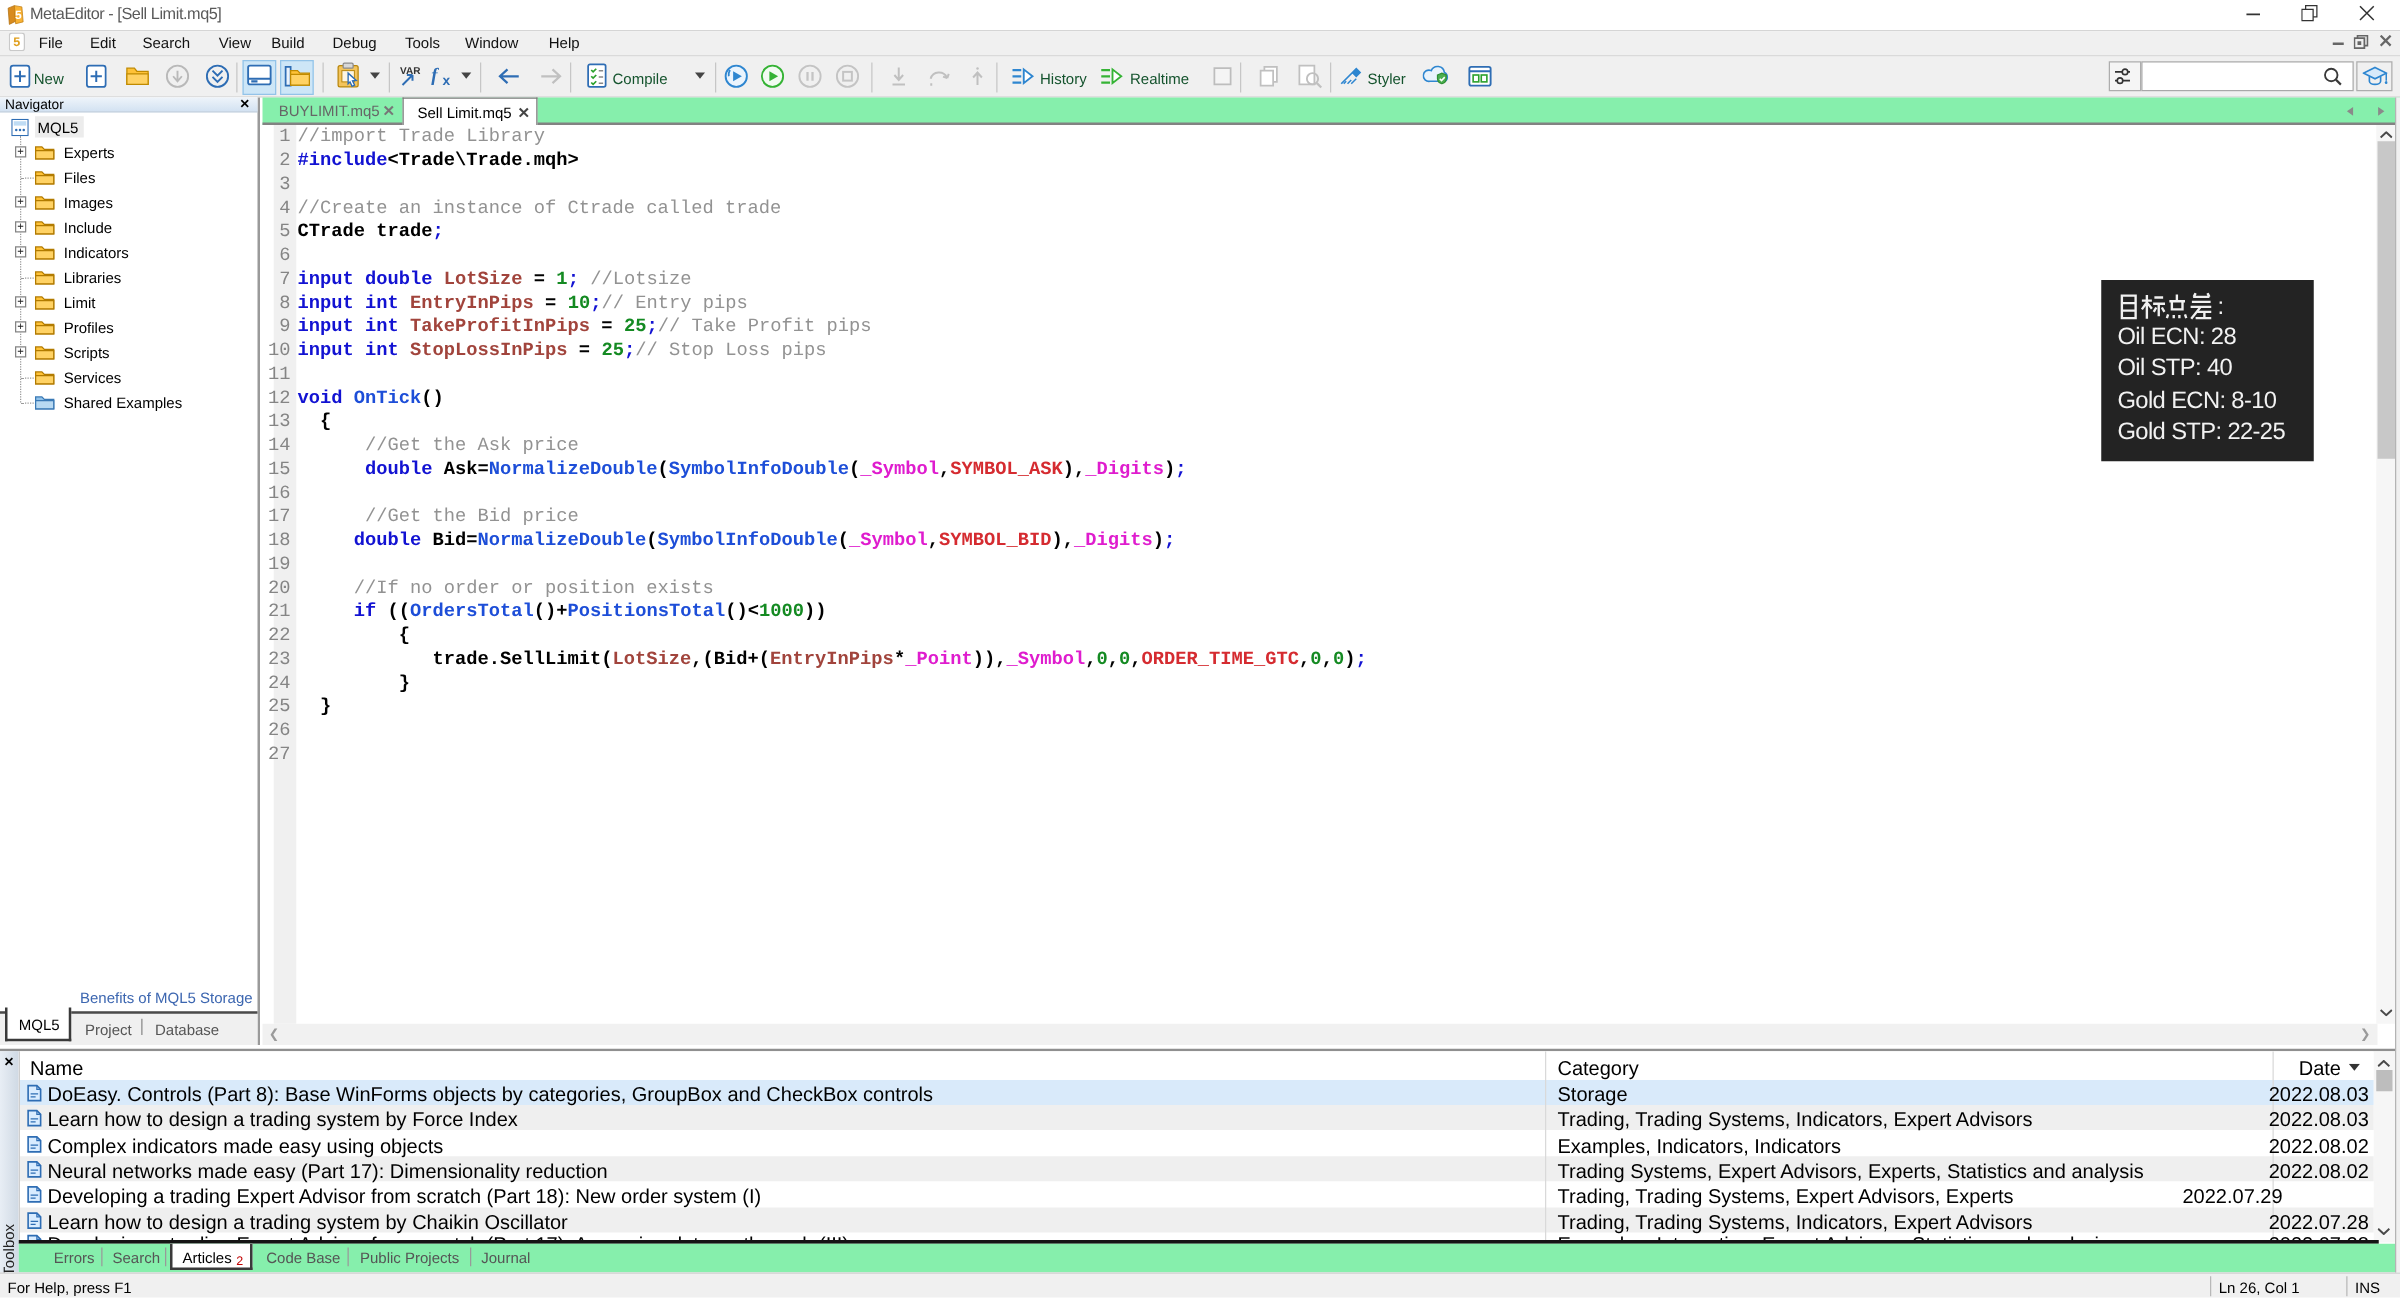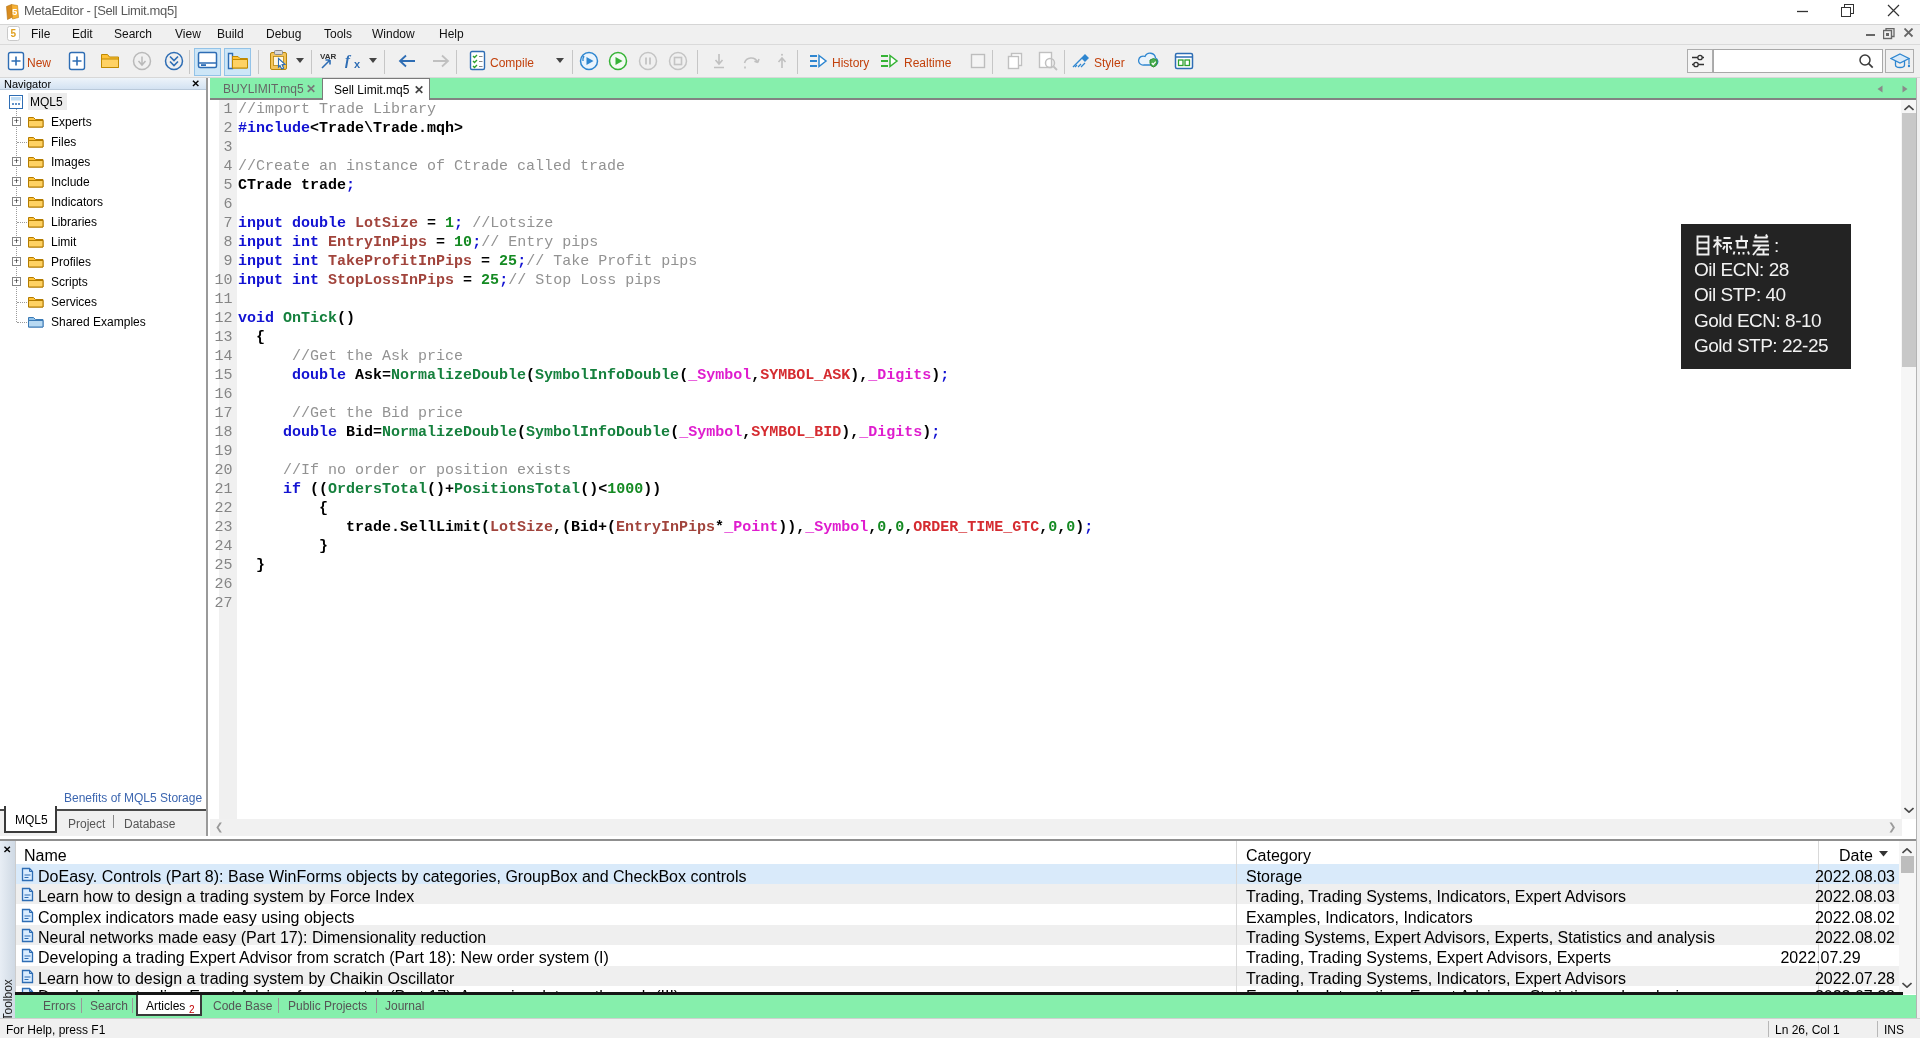--- a/index.html
+++ b/index.html
@@ -8,42 +8,42 @@
 .abs{position:absolute}
 
 #titlebar{position:absolute;left:0;top:0;width:1920px;height:25px;background:#ffffff;border-bottom:1px solid #d5d5d5}
 #titletext{position:absolute;left:24px;top:3px;font-size:13px;color:#5a5a5a;letter-spacing:-0.35px}
 
 #menubar{position:absolute;left:0;top:25px;width:1920px;height:19px;background:#f0f0f0}
 .mitem{position:absolute;top:2px;font-size:12px;color:#111}
 
 #toolbar{position:absolute;left:0;top:44px;width:1920px;height:34px;background:#f0f0f0;border-top:1px solid #dadada;border-bottom:1px solid #d8d8d8}
 .tsep{position:absolute;top:5px;width:1px;height:24px;background:#c6c6c6}
-.tlabel{position:absolute;top:11px;font-size:12px;color:#c2410c}
+.tlabel{position:absolute;top:11px;font-size:12px;color:#14532d}
 .caret{position:absolute;top:13px;width:0;height:0;border-left:4px solid transparent;border-right:4px solid transparent;border-top:5px solid #444}
 .hilite{position:absolute;top:3px;height:28px;background:#cde6f7;border:1px solid #93c3e8}
 
 #nav{position:absolute;left:0;top:78px;width:208px;height:758px;background:#fff;border-right:2px solid #9a9a9a}
 #navhead{position:absolute;left:0;top:0;width:206px;height:12px;background:linear-gradient(#eef4fa,#d3e2f2);border-bottom:1px solid #b9c9da;font-size:11px;padding-left:4px;line-height:12px;color:#000}
 .trow{position:absolute;left:0;width:206px;height:20px;font-size:12px}
 .trow .lbl{position:absolute;left:51px;top:3px}
 .plus{position:absolute;left:12px;top:5px;width:9px;height:9px;background:#fff;border:1px solid #848484;font-size:9px;line-height:7px;text-align:center;color:#222}
 .dot-v{position:absolute;left:16px;border-left:1px dotted #9a9a9a}
 .dot-h{position:absolute;border-top:1px dotted #9a9a9a;width:10px}
 #navtabs{position:absolute;left:0;top:731px;width:206px;height:27px;background:#f0f0f0;border-top:2px solid #4a4a4a}
 
 #editor{position:absolute;left:210px;top:78px;width:1710px;height:758px}
 #tabstrip{position:absolute;left:0;top:0;width:1710px;height:22px;background:#86efac;border-bottom:2px solid #828282}
 .etab{position:absolute;top:0;height:22px;font-size:12px}
 #gutterband{position:absolute;left:9px;top:22px;width:18px;height:719px;background:#f0f0f0}
 #gutter{position:absolute;left:0px;top:22px;width:22.5px;text-align:right;font:15px/19px "Liberation Mono",monospace;color:#858585;white-space:pre}
 #code{position:absolute;left:28px;top:22px;font:bold 15px/19px "Liberation Mono",monospace;color:#000;white-space:pre}
 #code .c{color:#929292;font-weight:normal}
 #code .k{color:#1212d2}
-#code .f{color:#15803d}
+#code .f{color:#1d4ed8}
 #code .m{color:#df1cce}
 #code .e{color:#d52b30}
 #code .g{color:#148a22}
 #code .s{color:#1212d2}
 #code .br{color:#a1443c}
 
 #evscroll{position:absolute;left:1691px;top:22px;width:16px;height:719px;background:#f6f6f6}
 #ehscroll{position:absolute;left:0;top:741px;width:1692px;height:17px;background:#f1f1f1}
 
 #overlay{position:absolute;left:1681px;top:224px;width:170px;height:145px;background:#232323;color:#f2f2f2;font-size:19px;letter-spacing:-0.5px}
@@ -531,21 +531,21 @@
       <span class="cell" style="left:22px;top:88px">Neural networks made easy (Part 17): Dimensionality reduction</span>
       <span class="cell" style="left:1230px;top:88px">Trading Systems, Expert Advisors, Experts, Statistics and analysis</span>
       <span class="cell" style="left:1730px;top:88px;width:149px;text-align:right">2022.08.02</span>
       <svg class="abs" style="left:5px;top:107px" width="13" height="15">
           <path d="M1.5 1.5 h7 l3 3 v9 h-10z" fill="#d9ecff" stroke="#2e6db4" stroke-width="1.3"></path>
           <path d="M8.5 1.5 v3 h3" fill="none" stroke="#2e6db4"></path>
           <path d="M3.5 8 h6 M3.5 10.5 h4" stroke="#2e6db4"></path>
         </svg>
       <span class="cell" style="left:22px;top:108px">Developing a trading Expert Advisor from scratch (Part 18): New order system (I)</span>
       <span class="cell" style="left:1230px;top:108px">Trading, Trading Systems, Expert Advisors, Experts</span>
-      <span class="cell" style="left:1730px;top:108px;width:149px;text-align:center">2022.07.29</span>
+      <span class="cell" style="left:1730px;top:108px;width:149px;text-align:left">2022.07.29</span>
       <svg class="abs" style="left:5px;top:128px" width="13" height="15">
           <path d="M1.5 1.5 h7 l3 3 v9 h-10z" fill="#d9ecff" stroke="#2e6db4" stroke-width="1.3"></path>
           <path d="M8.5 1.5 v3 h3" fill="none" stroke="#2e6db4"></path>
           <path d="M3.5 8 h6 M3.5 10.5 h4" stroke="#2e6db4"></path>
         </svg>
       <span class="cell" style="left:22px;top:129px">Learn how to design a trading system by Chaikin Oscillator</span>
       <span class="cell" style="left:1230px;top:129px">Trading, Trading Systems, Indicators, Expert Advisors</span>
       <span class="cell" style="left:1730px;top:129px;width:149px;text-align:right">2022.07.28</span>
       <svg class="abs" style="left:5px;top:146px" width="13" height="15">
           <path d="M1.5 1.5 h7 l3 3 v9 h-10z" fill="#d9ecff" stroke="#2e6db4" stroke-width="1.3"></path>

